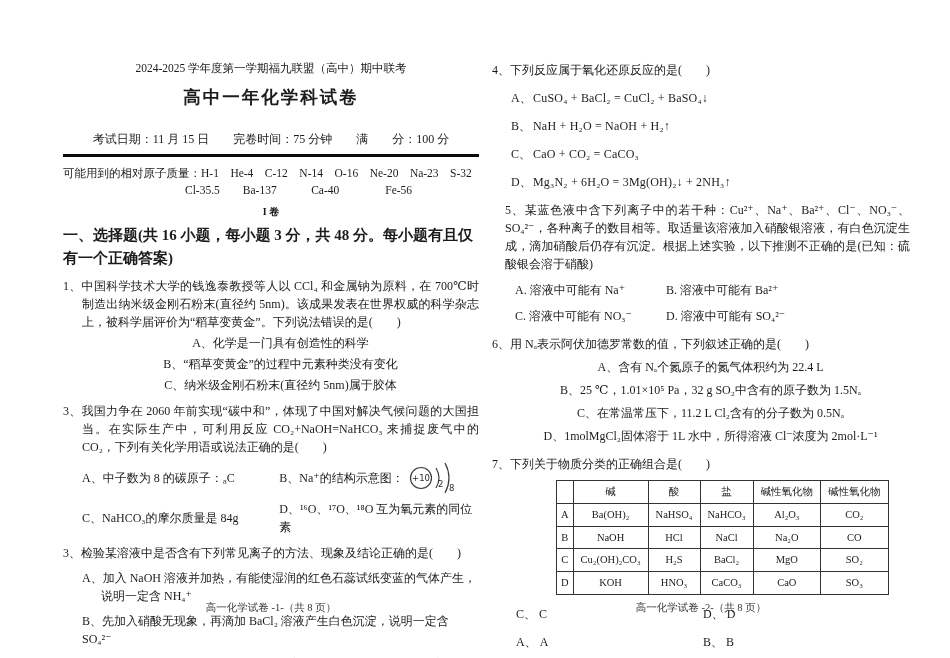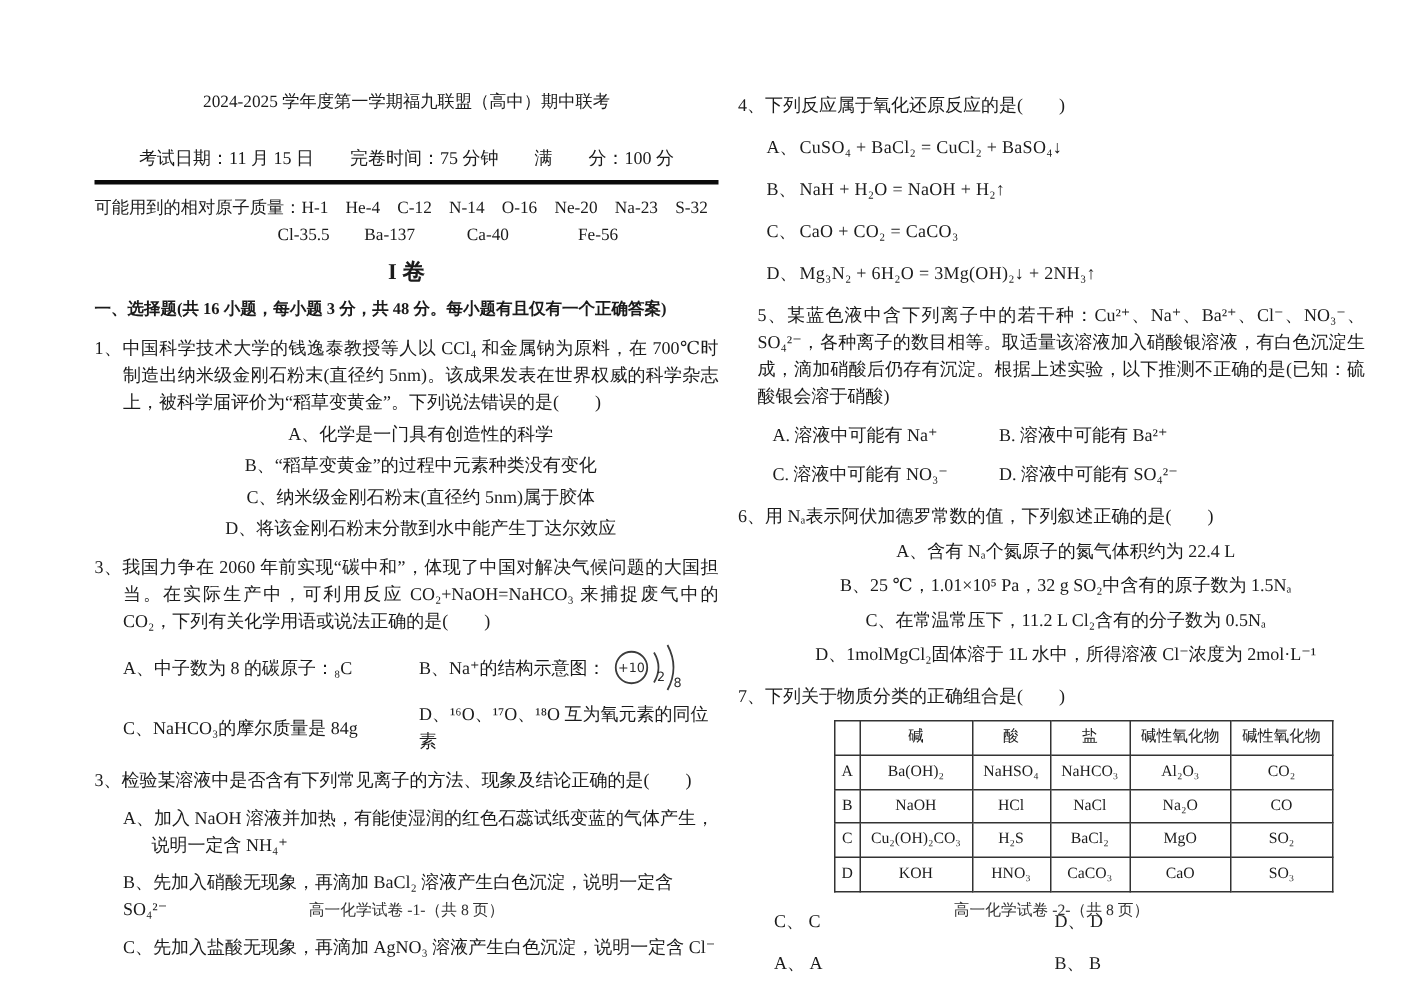--- a/index.html
+++ b/index.html
@@ -13,22 +13,22 @@
   .col { position:absolute; top:0; height:658px; box-sizing:border-box; }
   .col-left  { left:63px;  width:416px; padding-top:60px; }
   .col-right { left:492px; width:418px; padding-top:57px; }
 
   .doc-header { text-align:center; font-size:11.5px; white-space:nowrap; }
   .doc-title  { text-align:center; font-size:17.5px; font-weight:bold; margin:7px 0 0 0; letter-spacing:2px; }
   .exam-info  { text-align:center; margin-top:19px; font-size:12px; white-space:nowrap; }
   .rule { height:3px; background:#0a0a0a; margin-top:6px; }
   .masses { margin-top:8px; font-size:11.5px; }
   .masses-l2 { padding-left:122px; }
-  .part-label { text-align:center; font-weight:bold; font-size:15px; margin-top:5px; }
-  .section-heading { font-weight:bold; font-size:11px; margin-top:5px; }
+  .part-label { text-align:center; font-weight:bold; font-size:10px; margin-top:5px; }
+  .section-heading { font-weight:bold; font-size:15px; margin-top:5px; }
 
   p { margin:0; }
   .stem { margin-top:4px; text-align:justify; }
   .hang { padding-left:19px; text-indent:-19px; }
   .opt  { padding-left:19px; margin-top:3px;text-align:center; }
   .opt-sp { padding-left:19px; margin-top:7px; }
 
   .opt-row { display:flex; align-items:center; margin-top:3px; }
   .opt-half { flex:0 0 52%; padding-left:19px; box-sizing:border-box; }
   .opt-rest { flex:1; display:flex; align-items:center; }
@@ -63,37 +63,37 @@
     text-align:center; font-size:10.5px; color:#333;
   }
 </style>
 </head>
 <body>
 
 <div class="sheet">
 
   <section class="col col-left">
     <div class="doc-header">2024-2025 学年度第一学期福九联盟（高中）期中联考</div>
+    <h1 class="doc-title">高中一年化学科试卷</h1>
     <div class="exam-info">考试日期：11 月 15 日　　完卷时间：75 分钟　　满　　分：100 分</div>
     <div class="rule"></div>
 
     <div class="masses">
       <div><span>可能用到的相对原子质量：</span><span>H-1　He-4　C-12　N-14　O-16　Ne-20　Na-23　S-32</span></div>
       <div class="masses-l2">Cl-35.5　　Ba-137　　　Ca-40　　　　Fe-56</div>
     </div>
 
     <div class="part-label">I 卷</div>
     <div class="section-heading">一、选择题(共 16 小题，每小题 3 分，共 48 分。每小题有且仅有一个正确答案)</div>
 
     <div class="q-block">
       <p class="stem hang">1、中国科学技术大学的钱逸泰教授等人以 CCl₄ 和金属钠为原料，在 700℃时制造出纳米级金刚石粉末(直径约 5nm)。该成果发表在世界权威的科学杂志上，被科学届评价为“稻草变黄金”。下列说法错误的是(　　)</p>
       <p class="opt">A、化学是一门具有创造性的科学</p>
       <p class="opt">B、“稻草变黄金”的过程中元素种类没有变化</p>
       <p class="opt">C、纳米级金刚石粉末(直径约 5nm)属于胶体</p>
-      <p class="opt">D、将该金刚石粉末分散到水中能产生丁达尔效应</p>
     </div>
 
     <div class="q-block">
       <p class="stem hang">3、我国力争在 2060 年前实现“碳中和”，体现了中国对解决气候问题的大国担当。在实际生产中，可利用反应 CO₂+NaOH=NaHCO₃ 来捕捉废气中的 CO₂，下列有关化学用语或说法正确的是(　　)</p>
       <div class="opt-row">
         <p class="opt-half">A、中子数为 8 的碳原子：₈C</p>
         <p class="opt-rest">
           <span>B、Na⁺的结构示意图：</span>
           <svg class="atom-svg" width="54" height="38" viewBox="0 0 54 38">
             <circle cx="14" cy="19" r="10.5"></circle>

